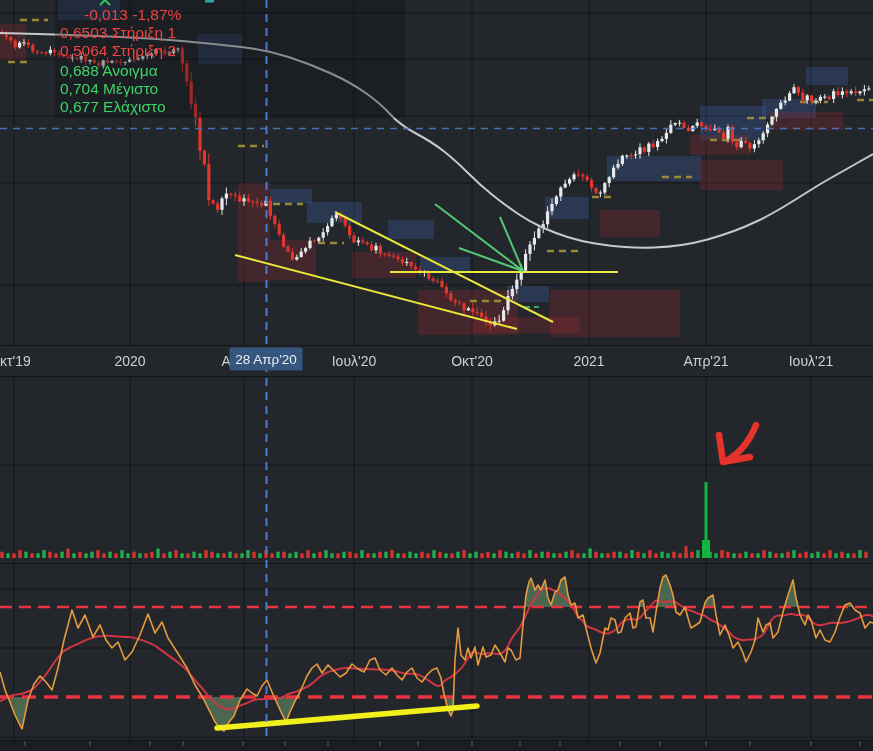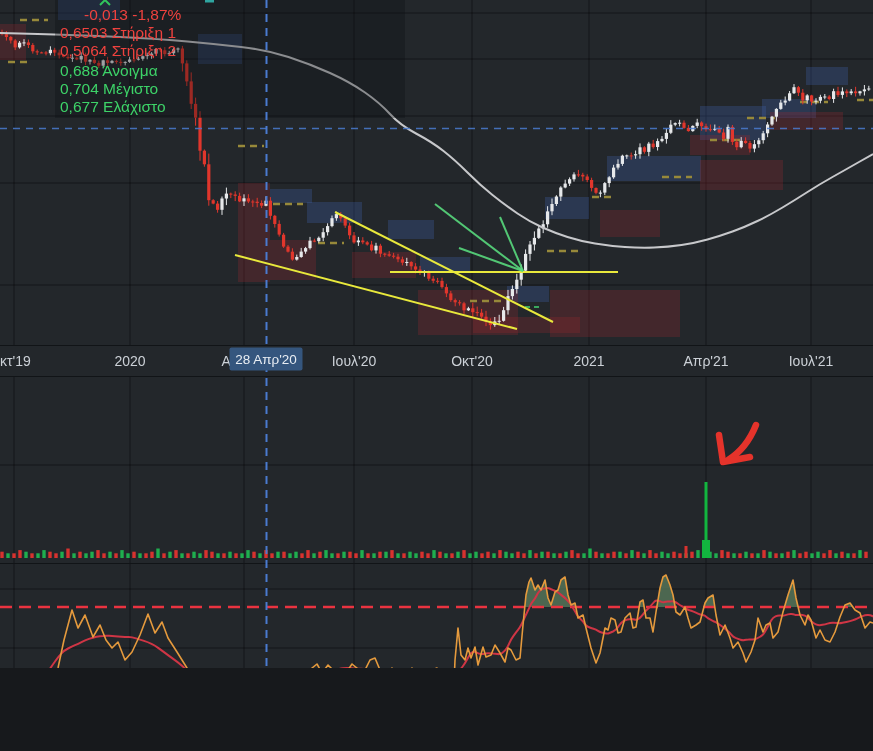--- a/index.html
+++ b/index.html
@@ -1,16 +1,16 @@
 <!DOCTYPE html>
 <html><head>
 <meta charset="utf-8">
 <style>
   html,body{margin:0;padding:0;background:#17191c;}
-  .stage{position:relative;width:873px;height:668px;background:#23272b;overflow:hidden;
+  .stage{position:relative;width:873px;height:751px;background:#23272b;overflow:hidden;
          font-family:"Liberation Sans",sans-serif;}
   svg{display:block;overflow:hidden;}
   svg text{font-family:"Liberation Sans",sans-serif;}
   .legend-red{fill:#ef423e;font-size:15.5px;font-weight:500;}
   .legend-green{fill:#3dd368;font-size:15.5px;font-weight:500;}
   .axis-label{fill:#ccd1d7;font-size:14px;text-anchor:middle;}
   .date-label{fill:#e8edf3;font-size:13.5px;text-anchor:middle;}
 </style>
 </head>
 <body>

